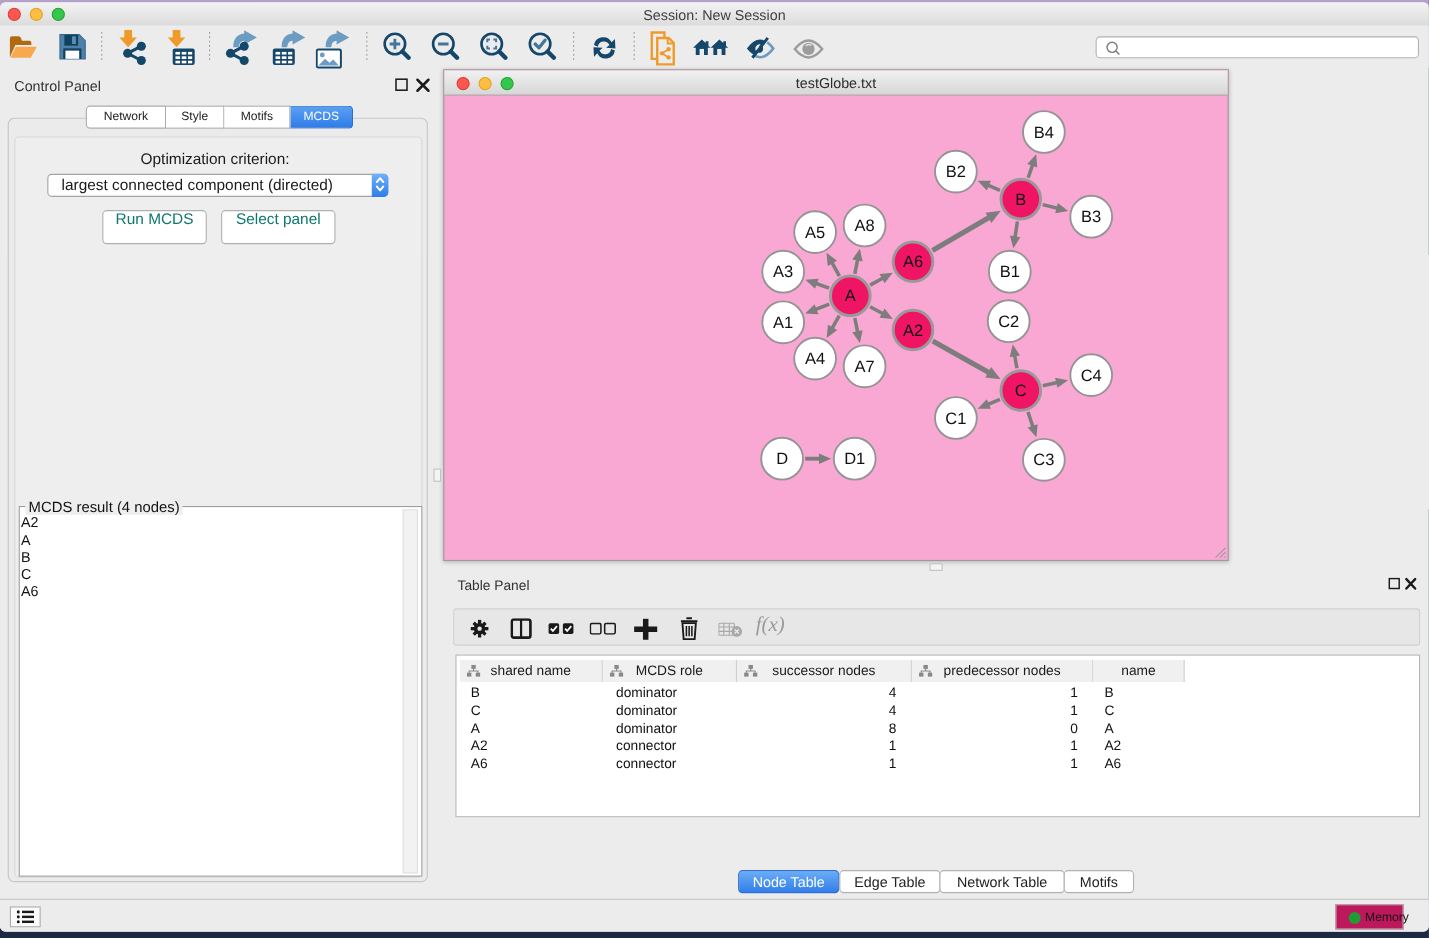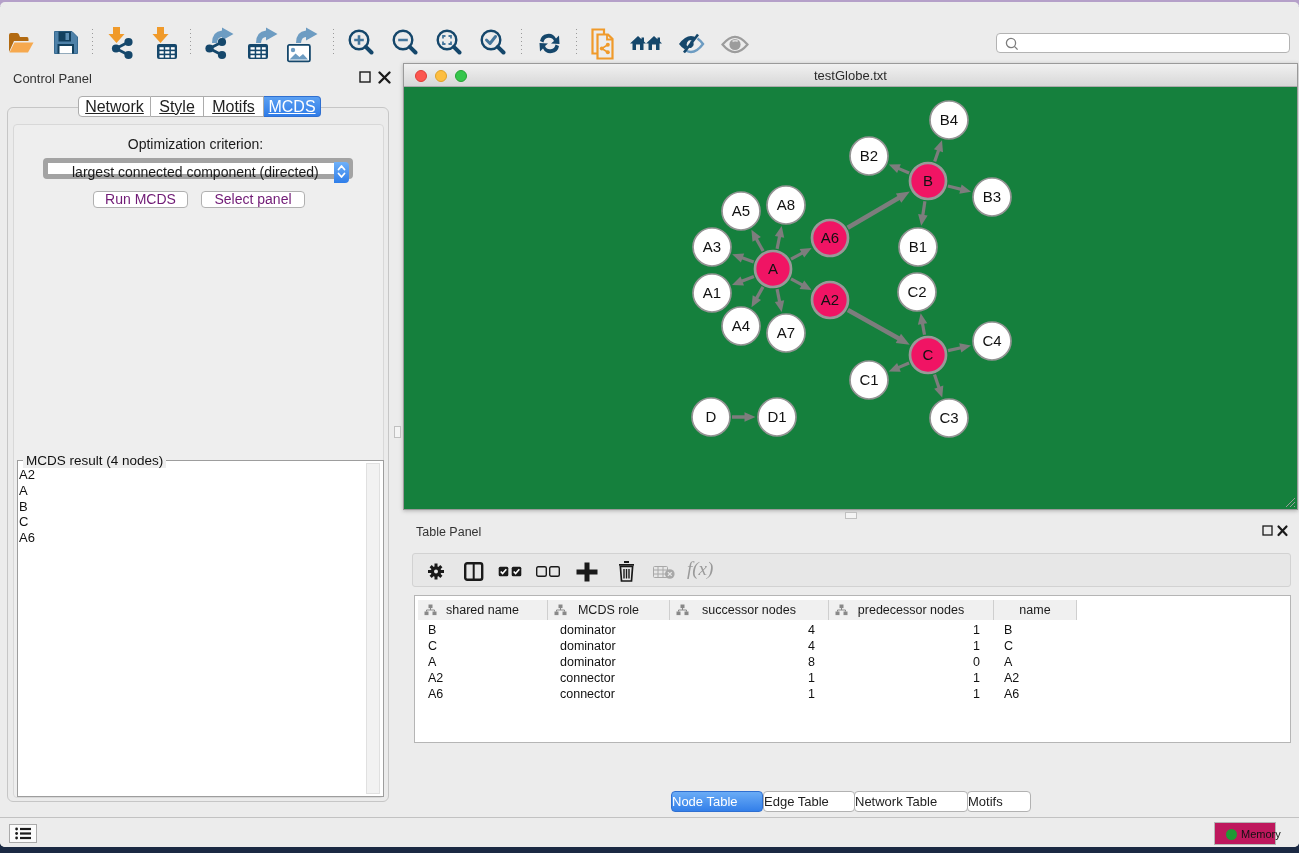--- a/index.html
+++ b/index.html
@@ -15,62 +15,68 @@
 .tl { position:absolute; top:4.5px; width:12px; height:12px; border-radius:50%;}
 
 #toolbar { position:absolute; left:0; top:21px; width:1299px; height:39px; background:#ececec;}
 .sep { position:absolute; top:6px; height:26px; width:1px;
   background-image:linear-gradient(#9a9a9a 33%, rgba(0,0,0,0) 0%); background-size:1px 4px; }
 #searchbox { position:absolute; left:996px; top:31px; width:294px; height:20px; background:#fff;
   border:1px solid #b3b3b3; border-radius:4px;}
 
 #cp-title { position:absolute; left:13px; top:69px; font-size:13px; color:#333;}
 .tab { position:absolute; top:94px; height:21px; background:#fff; border:1px solid #acacac; border-left:none;
-  font-size:16px; color:#222; text-align:center; line-height:19px;text-decoration:underline;}
+  font-size:11px; color:#222; text-align:center; line-height:19px;}
 #cp-outer { position:absolute; left:7px; top:105px; width:382px; height:695px; background:#ebebeb;
   border:1px solid #c6c6c6; border-radius:6px;}
 #cp-inner { position:absolute; left:13px; top:122px; width:371px; height:674px; background:#eeeeee;
   border:1px solid #d8d8d8; border-radius:4px;}
 #optlabel { position:absolute; left:0; top:134px; width:391px; text-align:center; font-size:14px; color:#1a1a1a;}
 #dropdown { position:absolute; left:43px; top:156px; width:310px; height:21px; background:#fff;
-  border:5px solid #a3a3a3; border-radius:4px; font-size:14px; color:#1a1a1a; line-height:19px; padding-left:24px;}
+  border:1px solid #a3a3a3; border-radius:4px; font-size:14px; color:#1a1a1a; line-height:19px; padding-left:12px;}
 #dd-btn { position:absolute; right:-1px; top:-1px; width:15px; height:21px; border-radius:0 4px 4px 0;
   background:linear-gradient(#6fb1f9,#2e7de9);}
-.btn { position:absolute; top:189px; height:17px; background:#fff; border:1px solid #b0b0b0; border-radius:4px;
-  font-size:14px; color:#701a75; text-align:center; line-height:15px;}
+.btn { position:absolute; top:189px; height:31px; background:#fff; border:1px solid #b0b0b0; border-radius:4px;
+  font-size:14px; color:#0f766e; text-align:center; line-height:15px;}
 #fieldset { position:absolute; left:17px; top:458px; width:367px; height:337px; border:1px solid #9d9d9d; background:#fff;}
 #fs-legend { position:absolute; left:5px; top:-8px; background:#eeeeee; padding:0 3px; font-size:13.5px; color:#111;}
 #fs-list { position:absolute; left:1px; top:6px; font-size:13px; color:#111; line-height:15.8px;}
 #fs-scroll { position:absolute; right:3px; top:2px; width:14px; height:331px; background:#f2f2f2; border:1px solid #e0e0e0;}
 
-#netwin { position:absolute; left:403px; top:61px; width:895px; height:447px; background:#15803d;
+#netwin { position:absolute; left:403px; top:61px; width:714px; height:447px; background:#f9a8d4;
   border:1px solid #9a9a9a; box-shadow:0 1px 4px rgba(0,0,0,0.25);}
 #net-titlebar { position:absolute; left:0; top:0; width:100%; height:23px;
   background:linear-gradient(#f1f1f1,#d7d7d7); border-bottom:1px solid #ababab;}
 #net-titlebar .title { position:absolute; left:0; right:0; top:4px; text-align:center; font-size:13px; color:#2b2b2b;}
 
 #tp-title { position:absolute; left:416px; top:523px; font-size:12.5px; color:#333;}
 #tp-toolbar { position:absolute; left:412px; top:551px; width:879px; height:34px; background:#e7e7e7;
   border:1px solid #d2d2d2; border-radius:3px;}
 #tp-table { position:absolute; left:414px; top:593px; width:877px; height:148px; background:#fff; border:1px solid #b5b5b5;}
 .th { position:absolute; top:4px; height:20px; background:#f0f0f0; border-right:1px solid #cfcfcf;
   font-size:12.5px; color:#1a1a1a; text-align:center; line-height:20px;}
 .td { position:absolute; font-size:12.5px; color:#111; height:16px; line-height:16px;}
 .btab { position:absolute; top:789px; height:21px; background:#fff; border:1px solid #b2b2b2;
-  font-size:13px; color:#222; line-height:19px; border-radius:4px;}
+  font-size:13px; color:#222; text-align:center; line-height:19px; border-radius:4px;}
 
 #statusbar { position:absolute; left:0; top:815px; width:1299px; height:30px; background:#ececec; border-top:1px solid #c2c2c2;}
 #listbtn { position:absolute; left:9px; top:822px; width:28px; height:19px; background:#fbfbfb; border:1px solid #aaa;}
 #membtn { position:absolute; left:1214px; top:820px; width:62px; height:23px; background:#be185d; border:1px solid #b5b5b5;
   font-size:11.5px; color:#111;}
 </style>
 </head>
 <body>
 <div id="desktop-top"></div>
 <div id="mainwin">
+  <div id="titlebar">
+    <div class="tl" style="left:7px; background:#fc5650; border:0.5px solid #df3d36;"></div>
+    <div class="tl" style="left:26.5px; background:#fdbe41; border:0.5px solid #e0a227;"></div>
+    <div class="tl" style="left:46.5px; background:#35c64c; border:0.5px solid #24a334;"></div>
+    <div class="title">Session: New Session</div>
+  </div>
   <div id="toolbar">
     <svg style="position:absolute;left:8px;top:8px;" width="27" height="23" viewBox="0 0 27 23">
 <path d="M1 21 L1 4 Q1 2 3 2 L9 2 Q10.5 2 11 3.5 L12 6 L19 6 Q20.5 6 20.5 8 L20.5 10 L6 10 Z" fill="#b26a11"></path>
 <path d="M6.5 11.5 L25.5 11.5 L20 21.5 L1.5 21.5 Z" fill="#f6a94f"></path>
 </svg>
 <svg style="position:absolute;left:53px;top:7px;" width="26" height="25" viewBox="0 0 26 25">
 <path d="M1.5 1.5 L19 1.5 L24.5 7 L24.5 23.5 L1.5 23.5 Z" fill="#4e81a8" stroke="#376a91" stroke-width="1"></path>
 <rect x="5.5" y="1.5" width="12.5" height="10" fill="#12405e"></rect>
 <rect x="12.5" y="3" width="3.5" height="7" fill="#5b8db2"></rect>
 <rect x="4.5" y="14" width="16.5" height="9.5" fill="#12405e"></rect>

